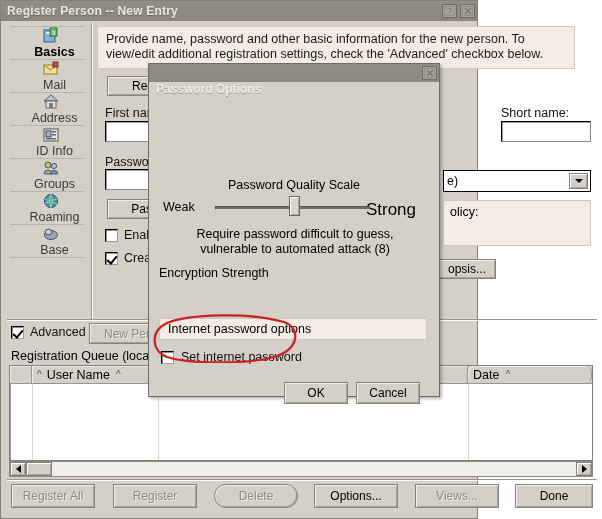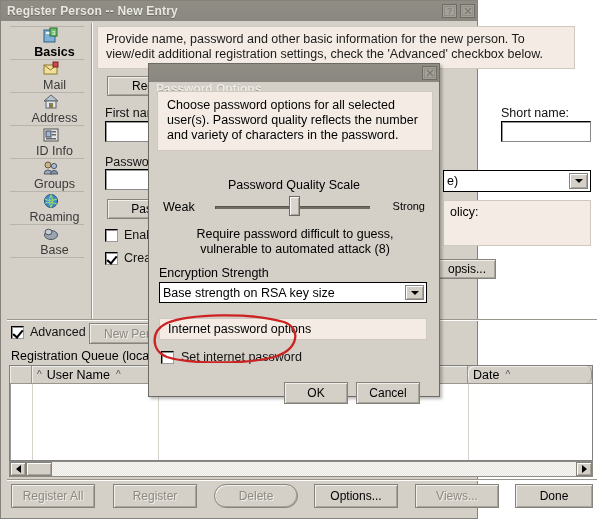--- a/index.html
+++ b/index.html
@@ -507,40 +507,33 @@
         <span class="inner">
           <svg width="8" height="8" viewBox="0 0 8 8">
             <path d="M1,1 L7,7 M7,1 L1,7" stroke="#7a766d" stroke-width="1.2" fill="none"></path>
           </svg>
         </span>
       </div>
     </div>
 
     <div class="dlg-body">
 
-      <div class="dlg-info">Choose password options for all selected user(s). Password quality reflects the number and variety of characters in the password.</div>
 
       <div class="qs-title" style="top:96px;">Password Quality Scale</div>
 
       <div style="position:absolute;left:14px;top:118px;font-size:12.5px;">Weak</div>
-      <div style="position:absolute;right:14px;top:118px;font-size:11px;">Strong</div>
+      <div style="position:absolute;right:23px;top:118px;font-size:17px;">Strong</div>
 
       <div class="slider-track" style="left:66px;top:124px;width:155px;"></div>
       <div class="slider-thumb" id="quality-thumb" style="left: 140.05px; top: 114px;"></div>
 
       <div style="position:absolute;left:20px;top:145px;width:252px;text-align:center;font-size:12.5px;line-height:15px;">Require password difficult to guess, vulnerable to automated attack (8)</div>
 
       <div style="position:absolute;left:10px;top:184px;font-size:12.5px;">Encryption Strength</div>
 
-      <div class="combo" style="left:10px;top:200px;width:268px;height:21px;position:absolute;">
-        <span>Base strength on RSA key size</span>
-        <span class="arrow">
-            <i class="tri-down"></i>
-          </span>
-      </div>
 
       <div class="grp-hdr" style="left:10px;top:236px;width:268px;height:22px;">Internet password options</div>
 
       <div style="position:absolute;left:12px;top:268px;display:flex;align-items:center;gap:7px;">
         <span class="chk"></span>
         <span class="lbl-static">Set internet password</span>
       </div>
 
       <button class="btn" style="position:absolute;left:135px;top:300px;width:64px;height:22px;">OK</button>
       <button class="btn" style="position:absolute;left:207px;top:300px;width:64px;height:22px;">Cancel</button>

